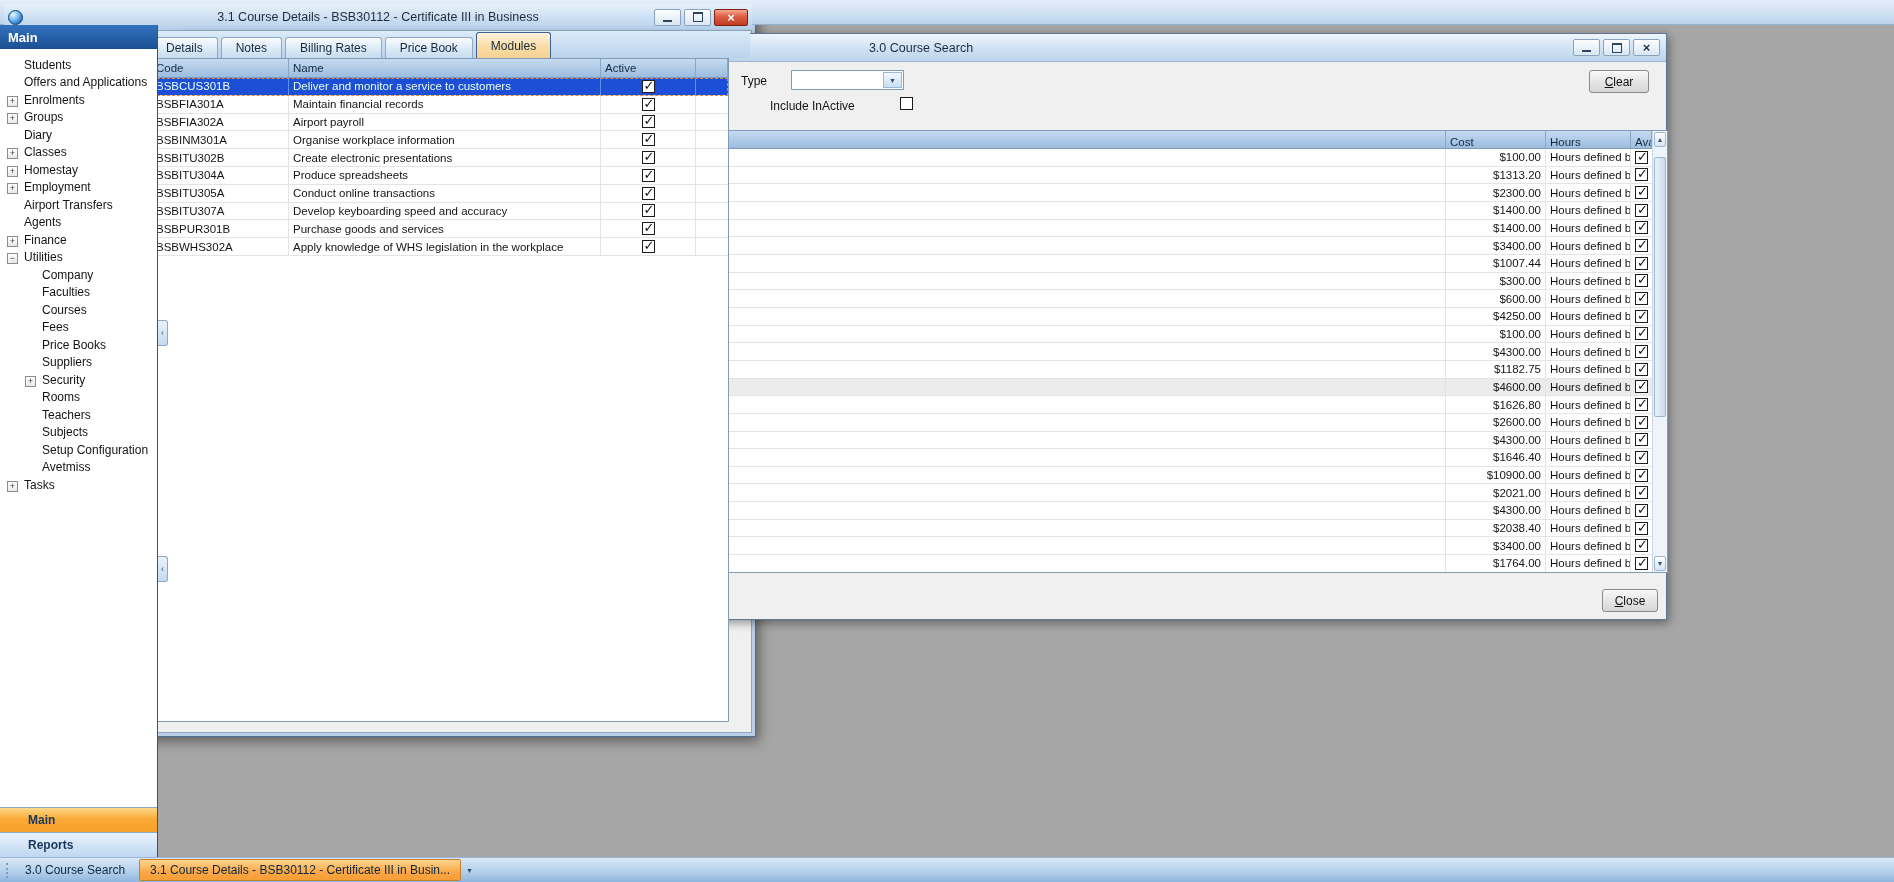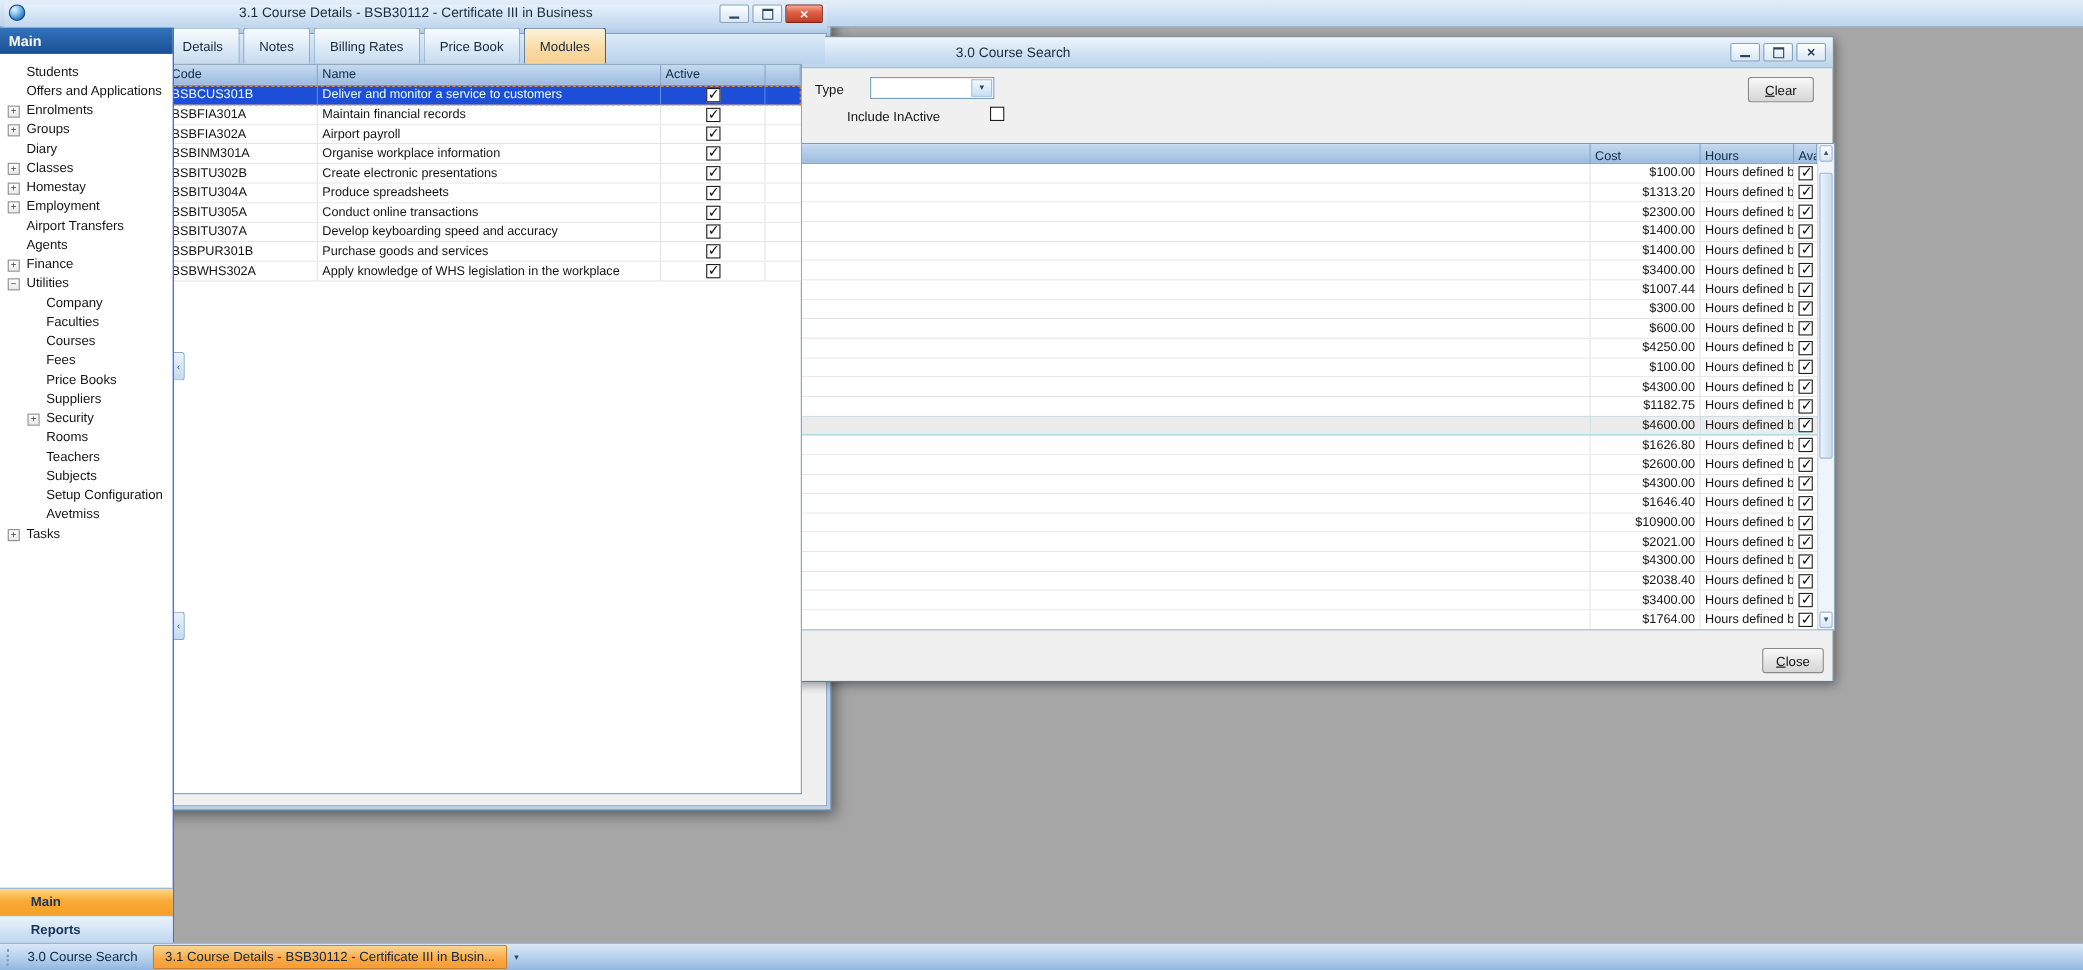--- a/index.html
+++ b/index.html
@@ -109,24 +109,24 @@
   .arr.up::before{content:"\25B2"}.arr.down::before{content:"\25BC"}
   .thumb{position:absolute;left:1px;right:1px;top:26px;height:260px;background:linear-gradient(90deg,#eaf3fb,#c9dcee);border:1px solid #9db7d1;border-radius:2px}
 
   .btn{position:absolute;height:23px;background:linear-gradient(#f9f9f9,#e8e8e8 45%,#d6d6d6);border:1px solid #8a8a8a;border-radius:3px;display:flex;align-items:center;justify-content:center;color:#111}
   #btn-clear{left:1413px;top:8px;width:60px}
   #btn-close30{left:1426px;top:527px;width:56px}
   .btn .u{text-decoration:underline}
 
   
   #win31{left:371px;top:119px;width:756px;height:737px;background:#b9d0e8;border:1px solid #4f6f92;box-shadow:3px 4px 12px rgba(0,0,0,.45);padding:3px;z-index:5}
-  .tbar31{height:26px;background:linear-gradient(#e7f1fb,#cbdff2 55%,#b6cfe9);display:flex;align-items:flex-start;padding:0 4px;position:relative}
+  .tbar31{height:26px;background:linear-gradient(#e7f1fb,#cbdff2 55%,#b6cfe9);display:flex;align-items:center;padding:0 4px;position:relative}
   #dlgbody{position:relative;height:calc(100% - 26px);background:#f0f0f0;border:1px solid #8fa8c2}
   #tabstrip{position:absolute;left:126px;right:1px;top:0;height:27px;background:linear-gradient(#dcebf8,#b9d2ec);display:flex;align-items:flex-end;padding-left:20px;gap:3px;z-index:1}
-  .tab{height:21px;padding:16px 14px;display:flex;align-items:center;background:linear-gradient(#f9fcfe,#d9e8f5 60%,#c7dbee);border:1px solid #8fa8c4;border-bottom:none;border-radius:3px 3px 0 0;color:#15283d;white-space:nowrap}
+  .tab{height:21px;padding:4px 14px;display:flex;align-items:center;background:linear-gradient(#f9fcfe,#d9e8f5 60%,#c7dbee);border:1px solid #8fa8c4;border-bottom:none;border-radius:3px 3px 0 0;color:#15283d;white-space:nowrap}
   .tab.active{height:26px;background:linear-gradient(#fdf3dc,#f9dca6 55%,#f6d092);border-color:#3f608c}
   #panel31{left:27px;top:13px;width:103px;bottom:12px}
   #panel31 .pitem{height:20px}
   #grid31{position:absolute;left:146px;top:27px;width:578px;bottom:10px;background:#fff;border:1px solid #7f9db9;z-index:2}
   .mghead{display:flex;height:19px;background:linear-gradient(#c6daf0,#9cbcdf);border-bottom:1px solid #7f9db9;font-size:11.5px;color:#102a43}
   .mh{padding:1px 4px;border-right:1px solid #86a7c8;display:flex;align-items:center;overflow:hidden}
   .m-code{width:137px;flex:0 0 137px}
   .m-name{width:312px;flex:0 0 312px}
   .m-act{width:95px;flex:0 0 95px}
   .m-fill{flex:1 1 auto}

